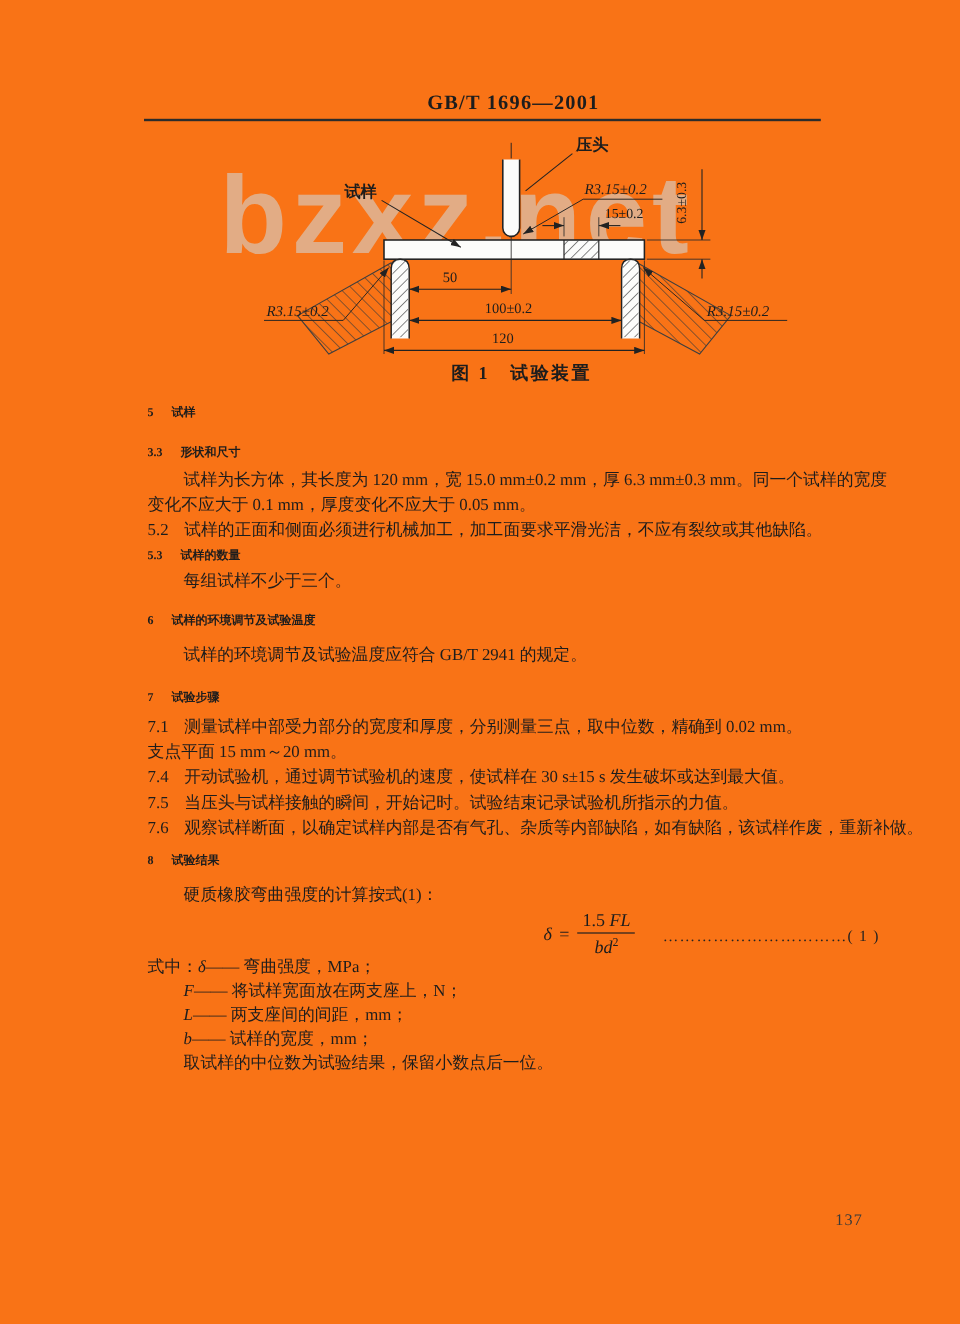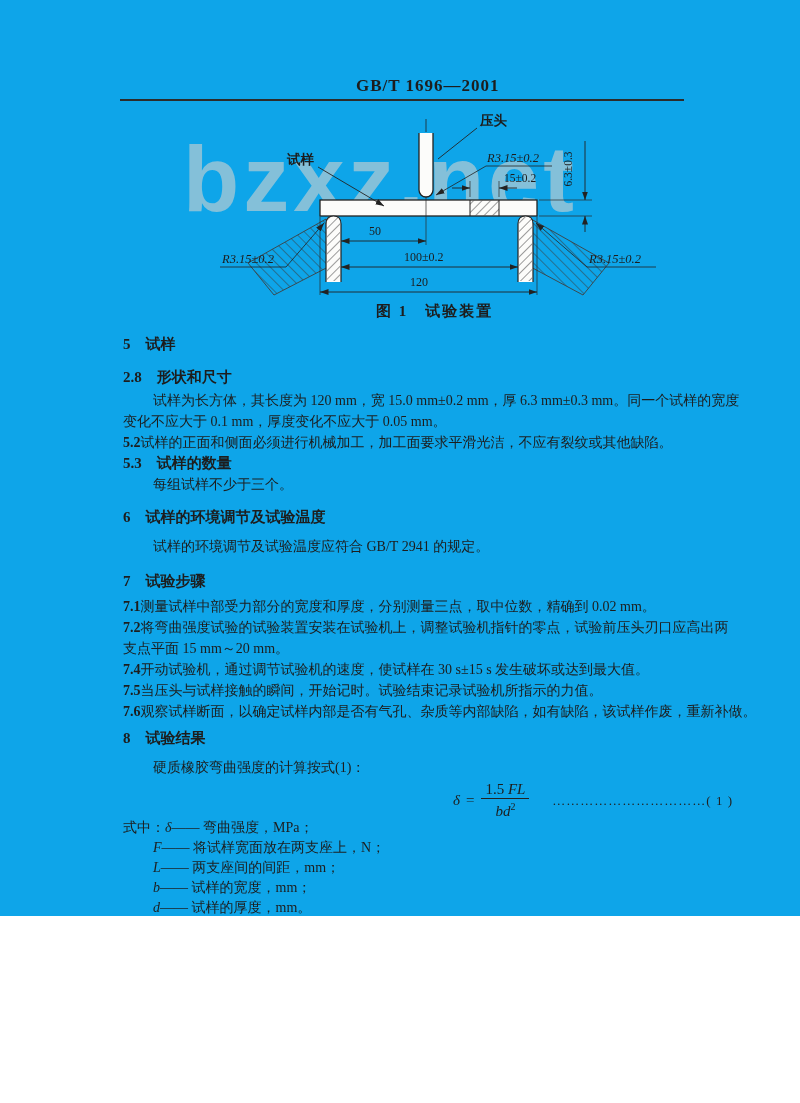--- a/index.html
+++ b/index.html
@@ -1,38 +1,38 @@
 <!DOCTYPE html>
 <html><head>
 <meta charset="utf-8">
 <style>
   html,body{margin:0;padding:0;}
   .page{
-    position:relative; width:800px; height:916px;
-    background:#0ea5e9; color:#1d1d1d;
+    position:relative; width:800px; height:1103px;
+    background:#f97316; color:#1d1d1d;
     font-family:"Liberation Serif","DejaVu Serif",serif;
     overflow:hidden;
   }
   .hdr-code{
     position:absolute; left:356px; top:76px;
     font-size:17px; font-weight:bold; letter-spacing:1px;
     white-space:nowrap;
   }
   .hdr-rule{
     position:absolute; left:120px; top:99px; width:564px; height:2px;
     background:#2c2c2c;
   }
   .fig-svg{ position:absolute; left:0; top:105px; }
   .textcol{
     position:absolute; left:123px; top:334px; width:610px;
     font-size:14px; line-height:21px;
   }
   .line{ white-space:nowrap; }
-  .head{ font-weight:bold; font-size:15px; }
-  .num{ display:inline-block; font-weight:700; }
+  .head{ font-weight:bold; font-size:10px; }
+  .num{ display:inline-block; margin-right:13px; font-weight:400; }
   .head .num{ font-weight:bold; margin-right:15px; }
   .indent{ padding-left:30px; }
   .mt12{ margin-top:12px; } .mt14{ margin-top:14px; } .mt18{ margin-top:6px; }
   .mt8{ margin-top:8px; } .mt4{ margin-top:4px; } .mt2{ margin-top:2px; }
   .formula-row{ display:flex; align-items:center; margin-top:4px; height:36px; }
   .formula{ margin-left:330px; display:flex; align-items:center; font-size:15px; }
   .f-var{ font-style:italic; }
   .frac{ display:inline-block; text-align:center; margin-left:7px; line-height:17px; }
   .frac .fnum{ padding:0 4px 1px 4px; border-bottom:1.2px solid #222; }
   .frac .fden{ padding-top:1px; }
@@ -131,35 +131,34 @@
     <text x="410" y="181" font-size="12" fill="#1d1d1d">120</text>
     <line x1="320" y1="187" x2="537" y2="187" stroke="#222" stroke-width="0.9" marker-start="url(#arrS)" marker-end="url(#arrE)"></line>
 
     <text x="376" y="211" font-size="15" font-weight="600" letter-spacing="2" fill="#1d1d1d">图 1　试验装置</text>
   </svg>
 
   <div class="textcol">
 
     <div class="line head"><span class="num">5</span><span>试样</span></div>
 
-    <div class="line head mt12"><span class="num">2.8</span><span>形状和尺寸</span></div>
+    <div class="line head mt12"><span class="num">3.3</span><span>形状和尺寸</span></div>
     <div class="line indent mt2">试样为长方体，其长度为 120 mm，宽 15.0 mm±0.2 mm，厚 6.3 mm±0.3 mm。同一个试样的宽度</div>
     <div class="line">变化不应大于 0.1 mm，厚度变化不应大于 0.05 mm。</div>
 
     <div class="line"><span class="num">5.2</span><span>试样的正面和侧面必须进行机械加工，加工面要求平滑光洁，不应有裂纹或其他缺陷。</span></div>
 
     <div class="line head"><span class="num">5.3</span><span>试样的数量</span></div>
     <div class="line indent">每组试样不少于三个。</div>
 
     <div class="line head mt12"><span class="num">6</span><span>试样的环境调节及试验温度</span></div>
     <div class="line indent mt8">试样的环境调节及试验温度应符合 GB/T 2941 的规定。</div>
 
     <div class="line head mt14"><span class="num">7</span><span>试验步骤</span></div>
     <div class="line mt4"><span class="num">7.1</span><span>测量试样中部受力部分的宽度和厚度，分别测量三点，取中位数，精确到 0.02 mm。</span></div>
-    <div class="line"><span class="num">7.2</span><span>将弯曲强度试验的试验装置安装在试验机上，调整试验机指针的零点，试验前压头刃口应高出两</span></div>
     <div class="line">支点平面 15 mm～20 mm。</div>
     <div class="line"><span class="num">7.4</span><span>开动试验机，通过调节试验机的速度，使试样在 30 s±15 s 发生破坏或达到最大值。</span></div>
     <div class="line"><span class="num">7.5</span><span>当压头与试样接触的瞬间，开始记时。试验结束记录试验机所指示的力值。</span></div>
     <div class="line"><span class="num">7.6</span><span>观察试样断面，以确定试样内部是否有气孔、杂质等内部缺陷，如有缺陷，该试样作废，重新补做。</span></div>
 
     <div class="line head mt18"><span class="num">8</span><span>试验结果</span></div>
     <div class="line indent mt8">硬质橡胶弯曲强度的计算按式(1)：</div>
 
     <div class="formula-row">
       <span class="formula">
@@ -171,21 +170,20 @@
         </span>
       </span>
       <span class="eq-dots"><span>……………………………</span><span>( 1 )</span></span>
     </div>
 
     <div class="where">
       <div class="line"><span>式中：</span><span class="f-var">δ</span><span>——</span><span> 弯曲强度，MPa；</span></div>
       <div class="line indent"><span class="f-var">F</span><span>——</span><span> 将试样宽面放在两支座上，N；</span></div>
       <div class="line indent"><span class="f-var">L</span><span>——</span><span> 两支座间的间距，mm；</span></div>
       <div class="line indent"><span class="f-var">b</span><span>——</span><span> 试样的宽度，mm；</span></div>
-      <div class="line indent"><span class="f-var">d</span><span>——</span><span> 试样的厚度，mm。</span></div>
       <div class="line indent">取试样的中位数为试验结果，保留小数点后一位。</div>
     </div>
 
   </div>
 
   <div class="pagenum">137</div>
 
 </div>
 
 </body></html>

